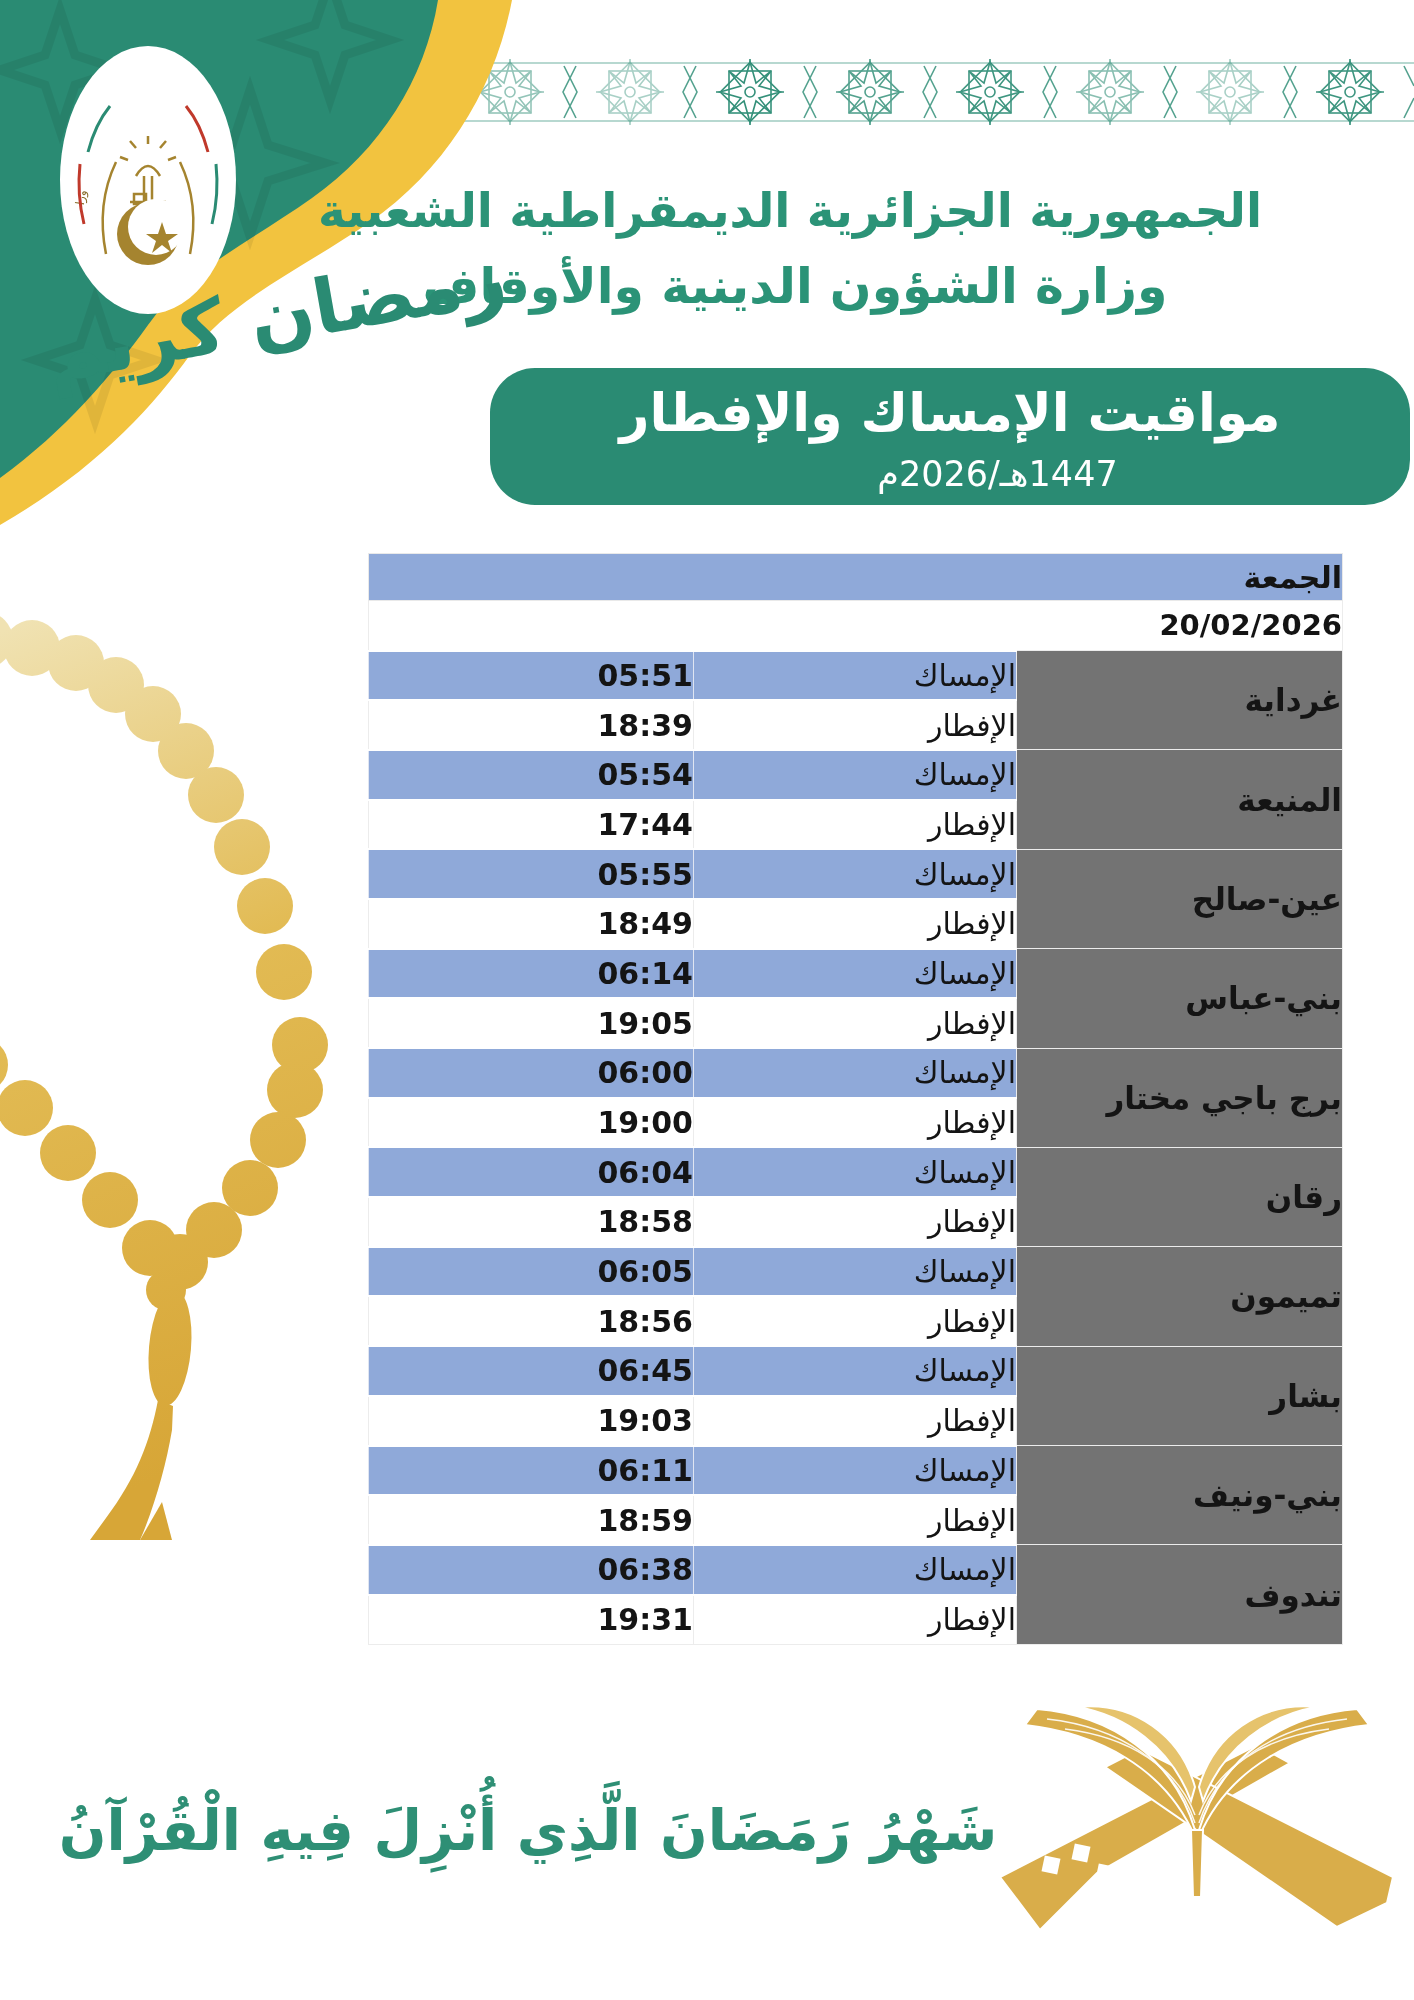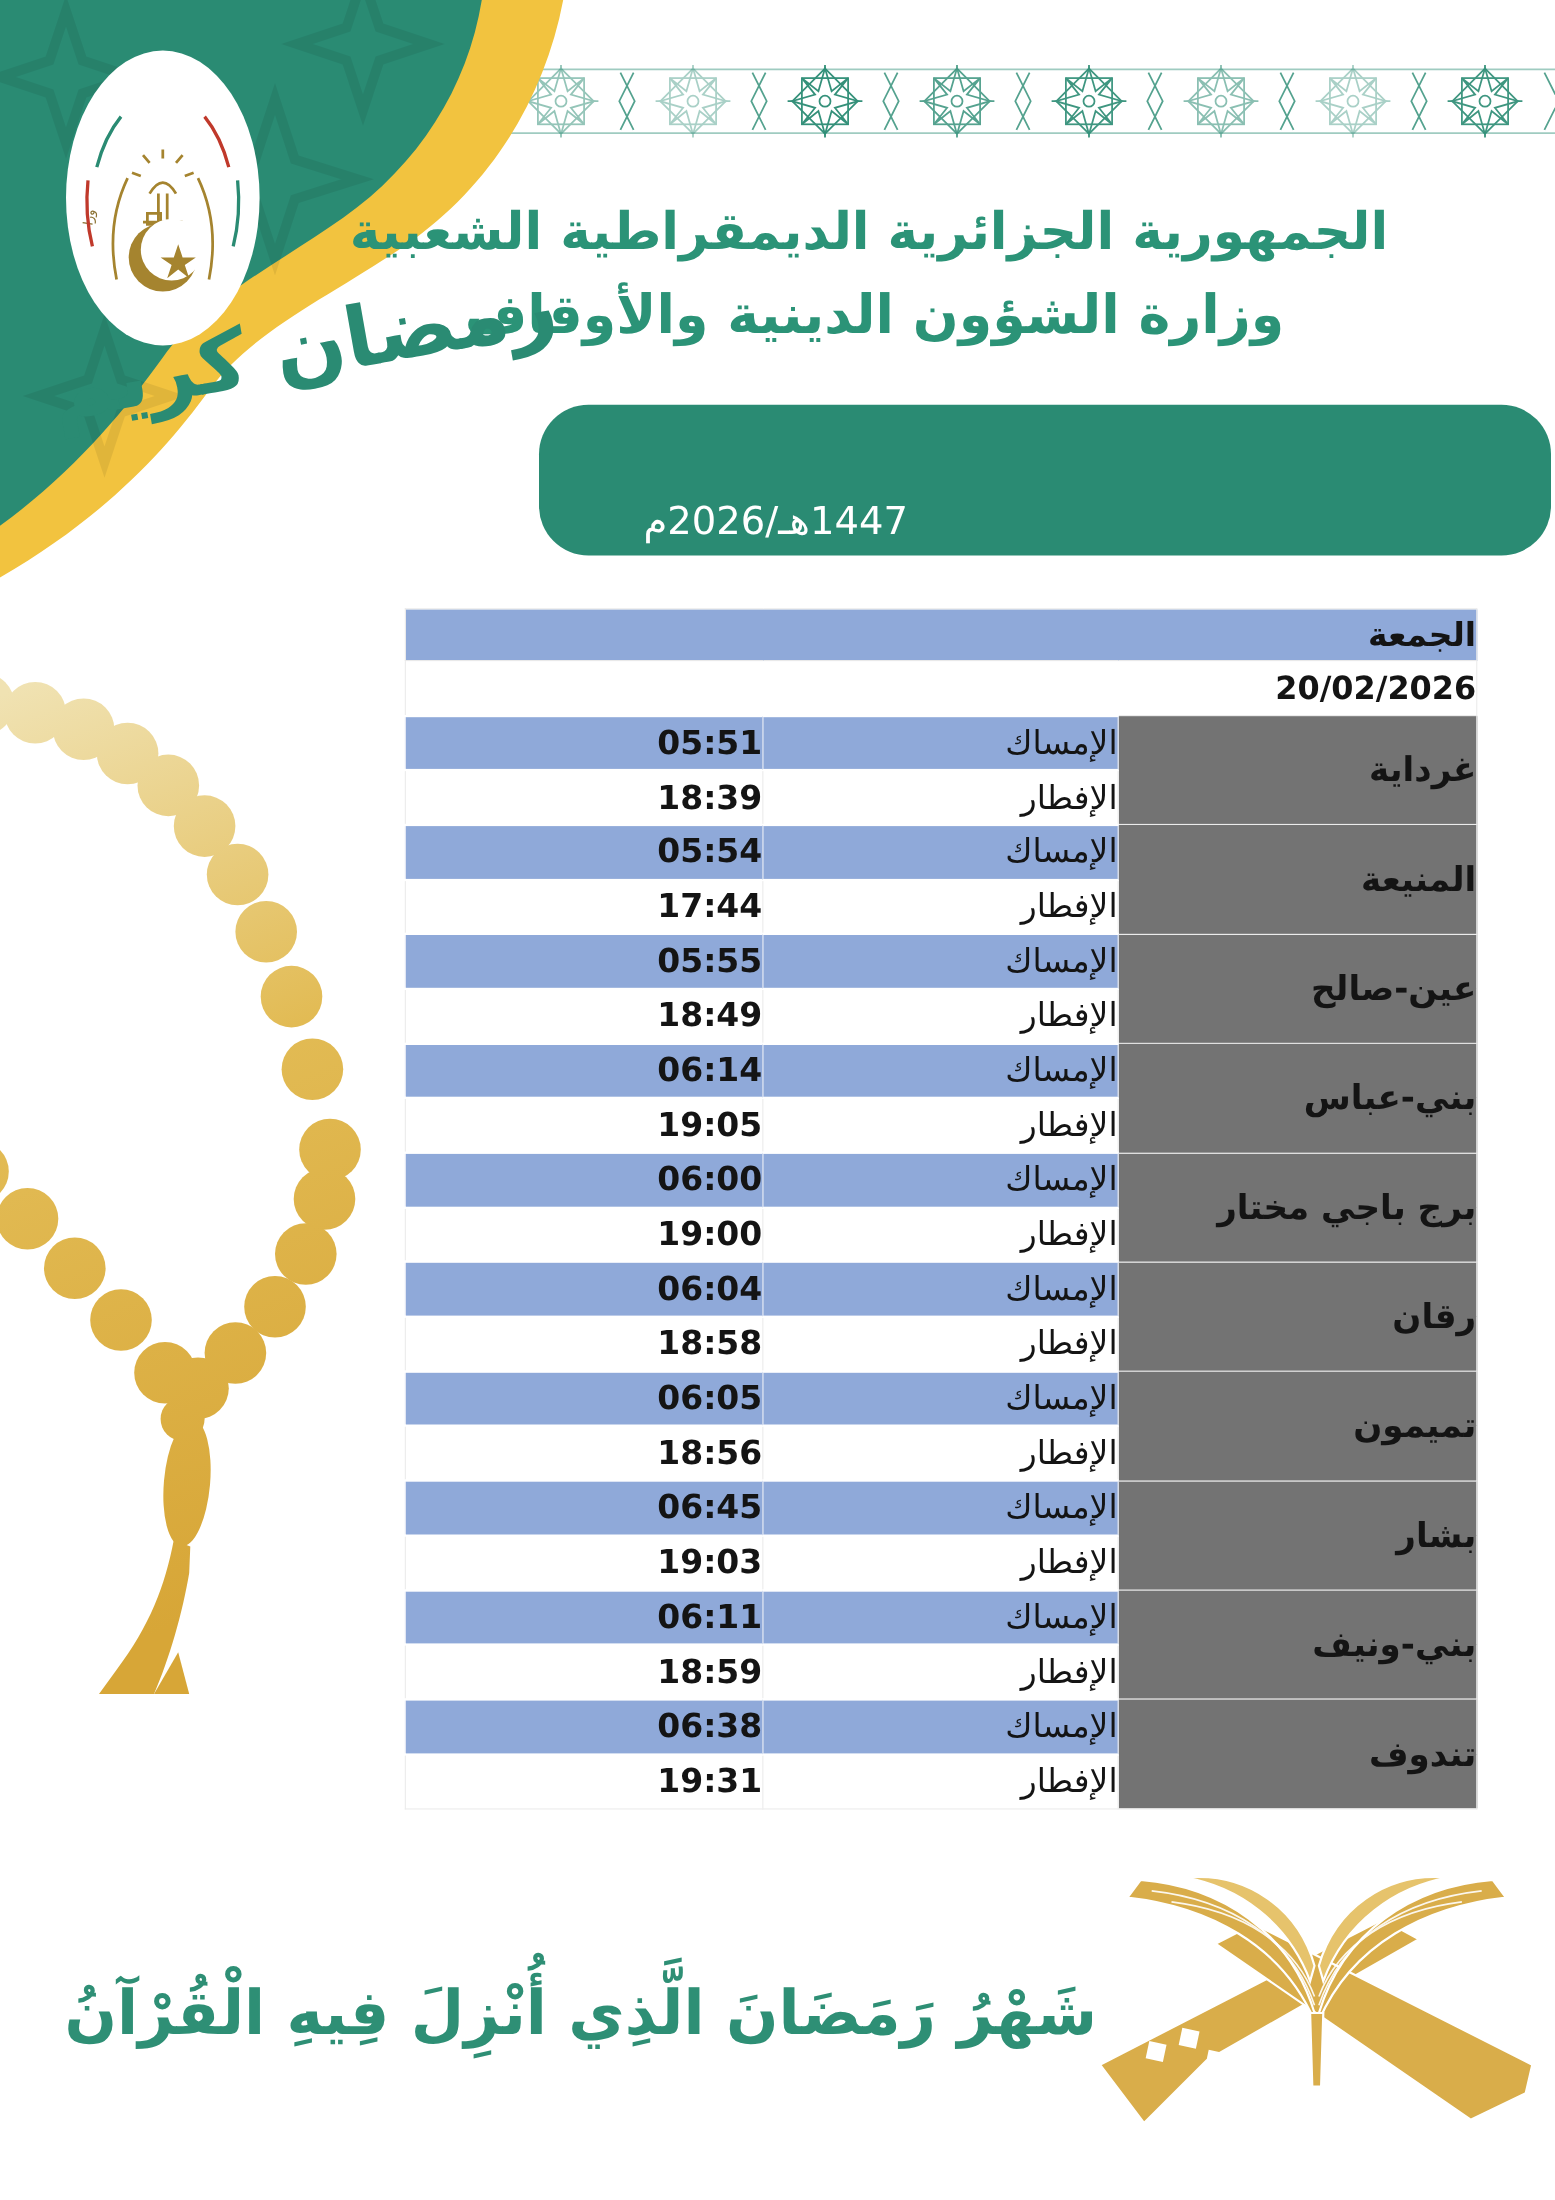--- a/index.html
+++ b/index.html
@@ -33,21 +33,21 @@
   
   #banner{
     left:490px;top:368px;width:920px;height:137px;background:var(--green);
     border-radius:45px;color:#fff;
   }
   #banner-title{
     text-align:center;font-size:52px;font-weight:bold;padding-top:15px;white-space:nowrap;
   }
   #banner-year{
     position:absolute;left:auto;right:auto;top:86px;font-size:35px;font-weight:normal;
-    width:100%;text-align:left;padding-left:95px;direction:rtl;
+    width:100%;text-align:center;padding-left:95px;direction:rtl;
   }
 
   
   #table-wrap{left:369px;top:553px;width:974px}
   table{
     width:974px;border-collapse:collapse;table-layout:fixed;direction:rtl;
     font-family:"DejaVu Sans",sans-serif;
   }
   td{
     text-align:right;vertical-align:middle;padding:0;color:var(--ink);
@@ -148,20 +148,21 @@
     <circle cx="98" cy="183" r="28" fill="#ffffff"></circle>
     <path d="M104,178 L108,190 L120,190 L110,197 L114,209 L104,201 L94,209 L98,197 L88,190 L100,190 Z" fill="#a5842f"></path>
   </svg>
 
   <div class="abs h-line" id="republic-line">الجمهورية الجزائرية الديمقراطية الشعبية</div>
   <div class="abs h-line" id="ministry-line">وزارة الشؤون الدينية والأوقاف</div>
 
   <div class="abs" id="ramadan-callig">رمضان كريم</div>
 
   <div class="abs" id="banner">
+    <div id="banner-title">مواقيت الإمساك والإفطار</div>
     <div id="banner-year">1447هـ/2026م</div>
   </div>
 
   <svg class="abs" style="left:0;top:600px" width="340" height="960" viewBox="0 0 340 960">
     <defs>
       <linearGradient id="gbeads" gradientUnits="userSpaceOnUse" x1="-20" y1="40" x2="300" y2="820">
         <stop offset="0" stop-color="#f0e2b2"></stop>
         <stop offset="0.45" stop-color="#e2bb54"></stop>
         <stop offset="1" stop-color="#d7a637"></stop>
       </linearGradient>

